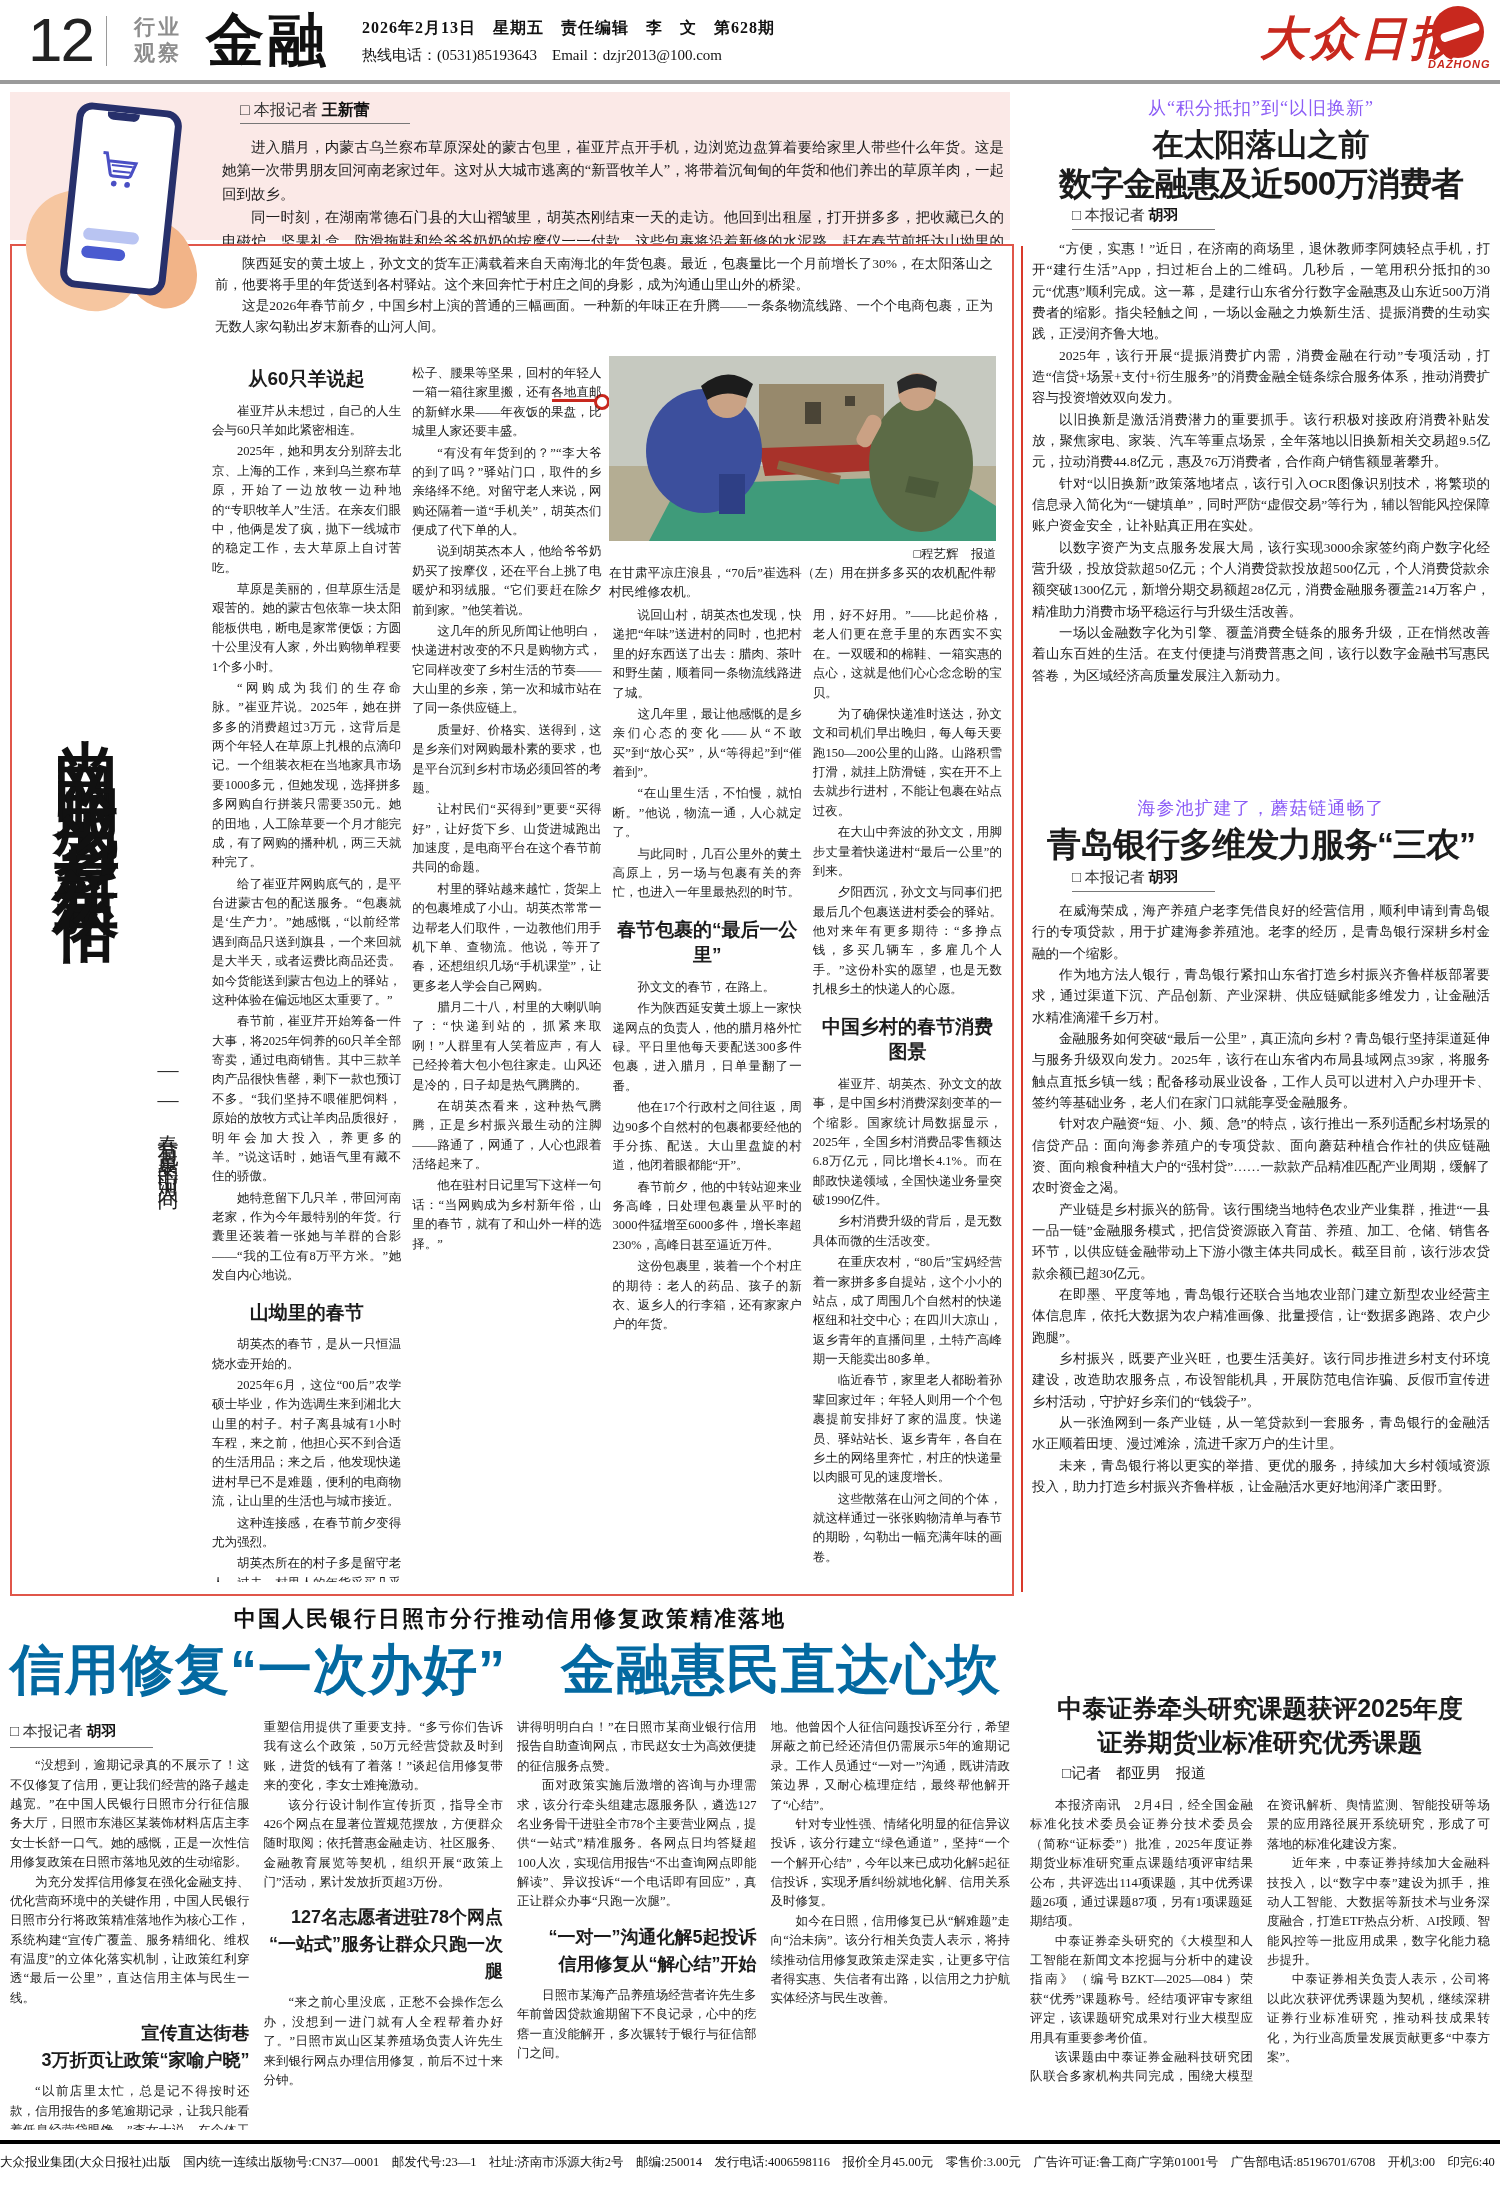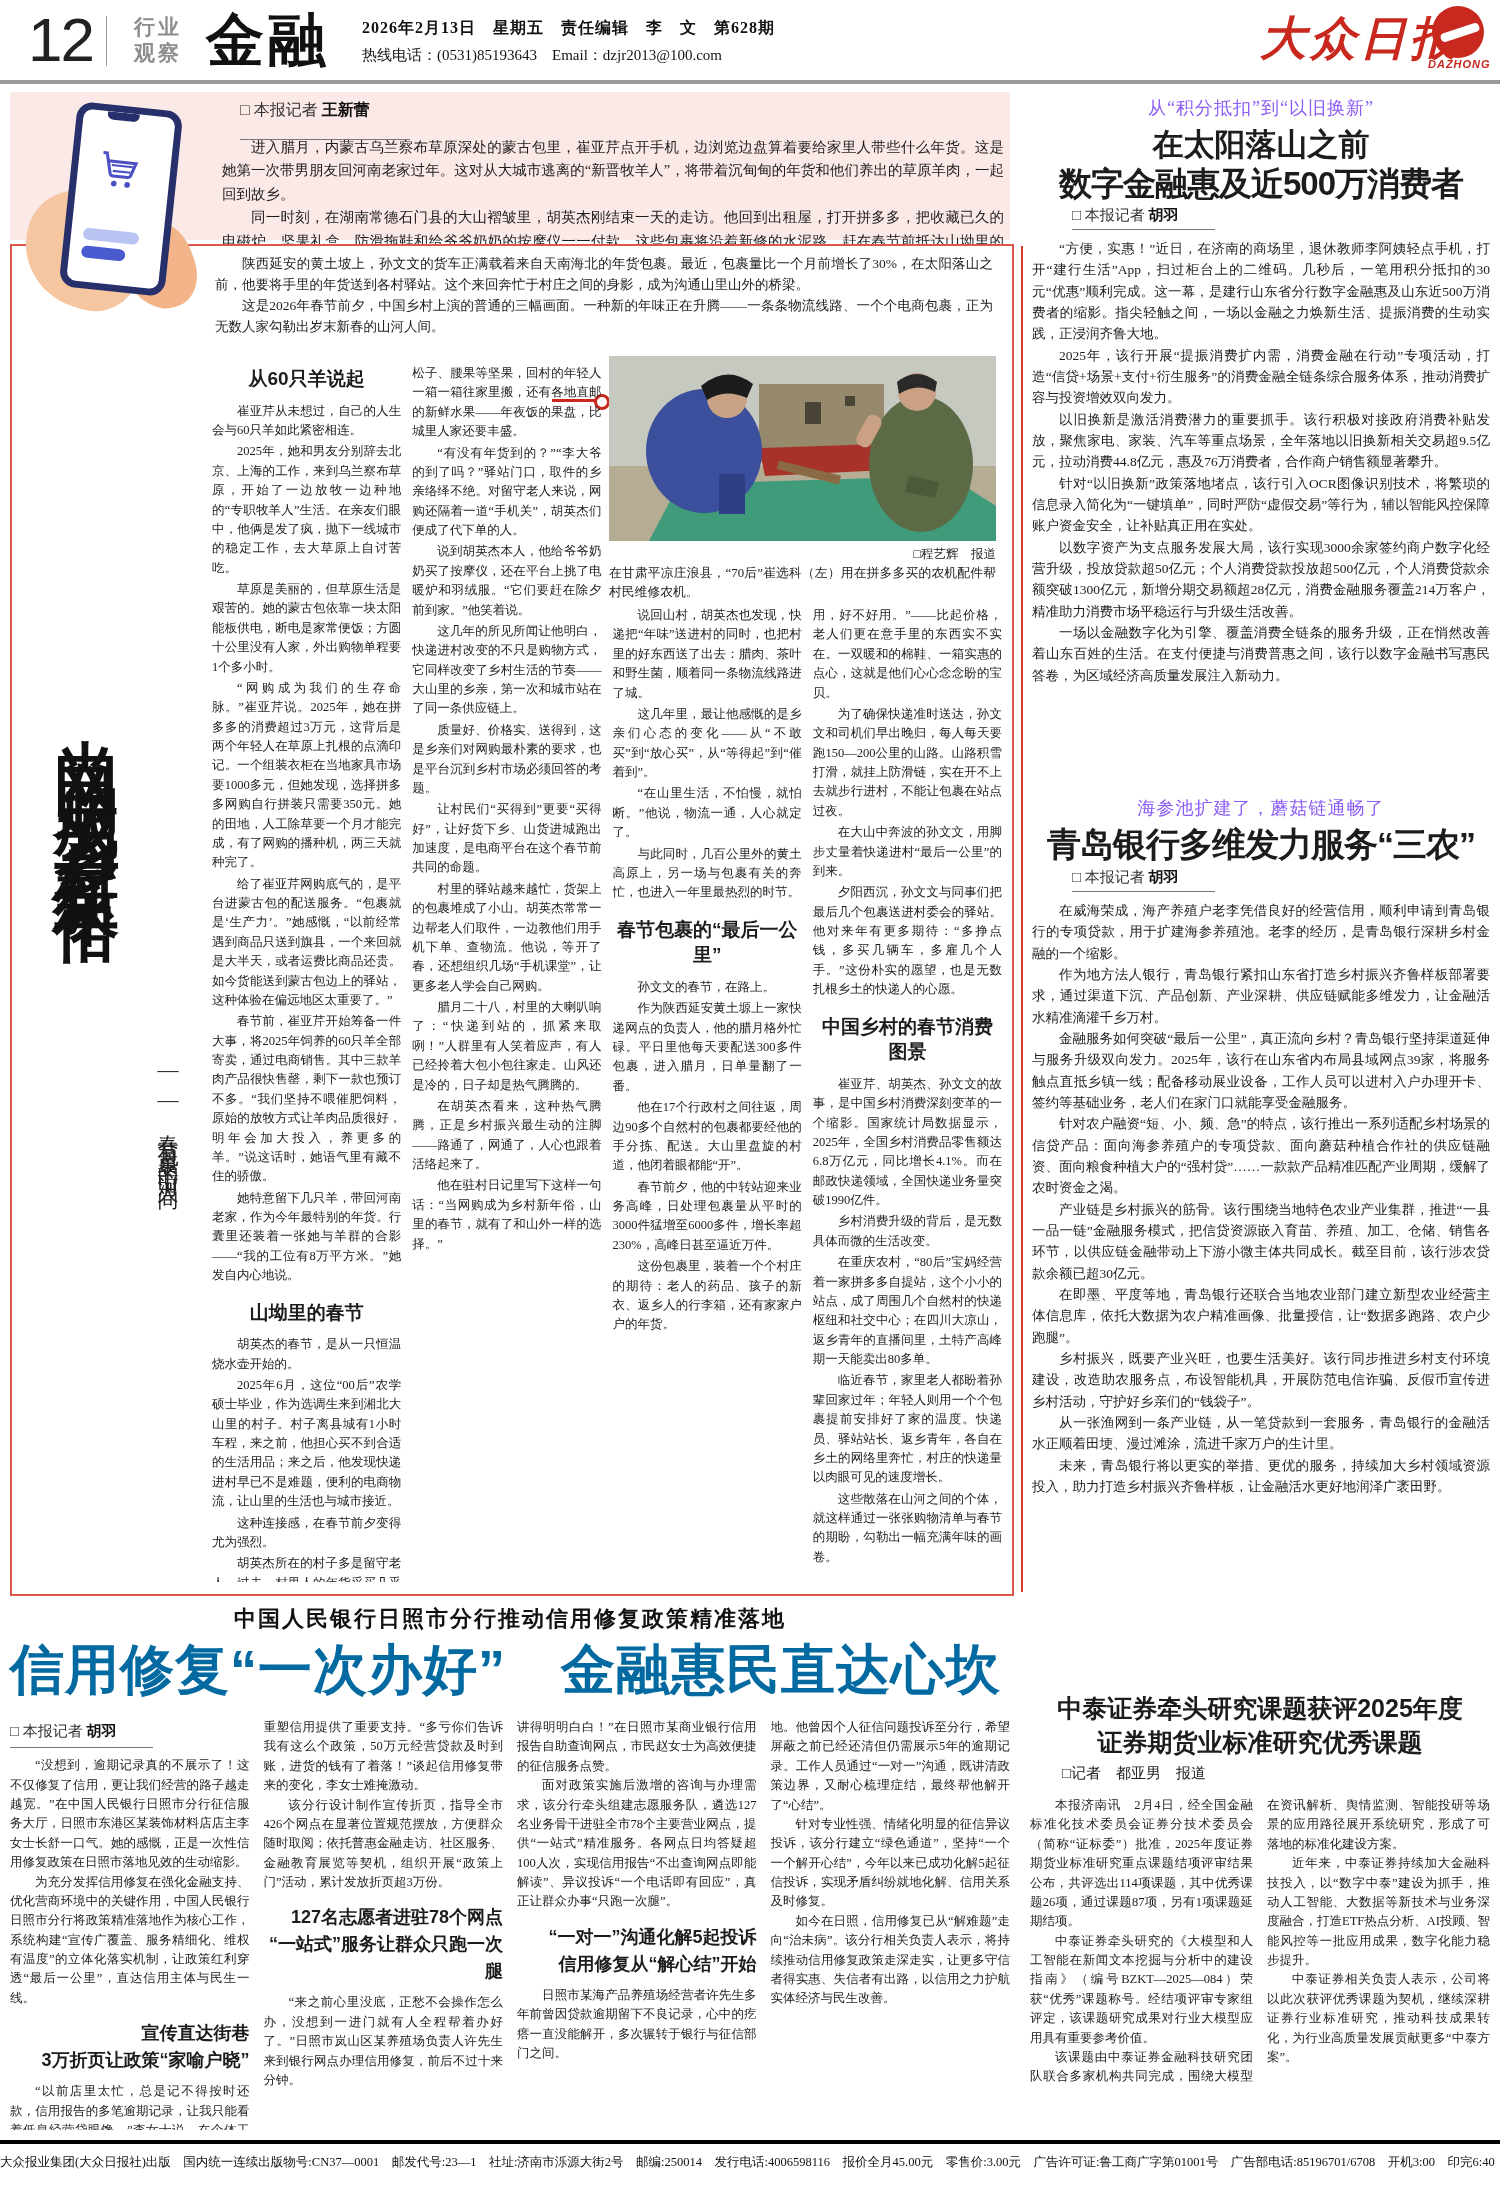--- a/index.html
+++ b/index.html
@@ -22,21 +22,21 @@
   #brand-logo{position:absolute;left:1432px;top:6px;width:52px;height:52px;border-radius:50%;
               background:#c8281e;overflow:hidden;}
   #brand-logo:after{content:"";position:absolute;left:8px;top:22px;width:40px;height:9px;
               background:#fff;transform:rotate(-18deg);border-radius:4px;}
   #brand-en{position:absolute;left:1428px;top:58px;font-size:11px;font-weight:700;color:#c8281e;
             font-family:"Liberation Sans","DejaVu Sans",sans-serif;letter-spacing:1px;font-style:italic;}
   #m-bottomline{position:absolute;left:0;top:80px;width:1500px;height:4px;background:#9a9a9a;}
   
   #lead-box{position:absolute;left:10px;top:92px;width:1000px;height:148px;background:#fbe9e7;}
   #lead-byline{position:absolute;left:230px;top:8px;font-size:16px;color:#333;
-               border-bottom:1px solid #777;padding:0 40px 18px 0;}
+               border-bottom:1px solid #777;padding:0 40px 2px 0;}
   #lead-byline b{font-weight:700;color:#111;}
   #lead-text{position:absolute;left:212px;top:44px;width:782px;font-size:14.5px;line-height:1.62;
              text-align:justify;}
   .p{ text-indent:2em;text-align:justify;margin:0;}
   
   #phone-illo{position:absolute;left:16px;top:100px;width:190px;height:212px;z-index:5;}
   #hand1{position:absolute;left:8px;top:92px;width:120px;height:115px;background:#f6c6a0;
          border-radius:48% 52% 40% 60%;transform:rotate(18deg);}
   #hand2{position:absolute;left:108px;top:120px;width:70px;height:90px;background:#f2b488;
          border-radius:50% 50% 45% 55%;transform:rotate(-20deg);}

